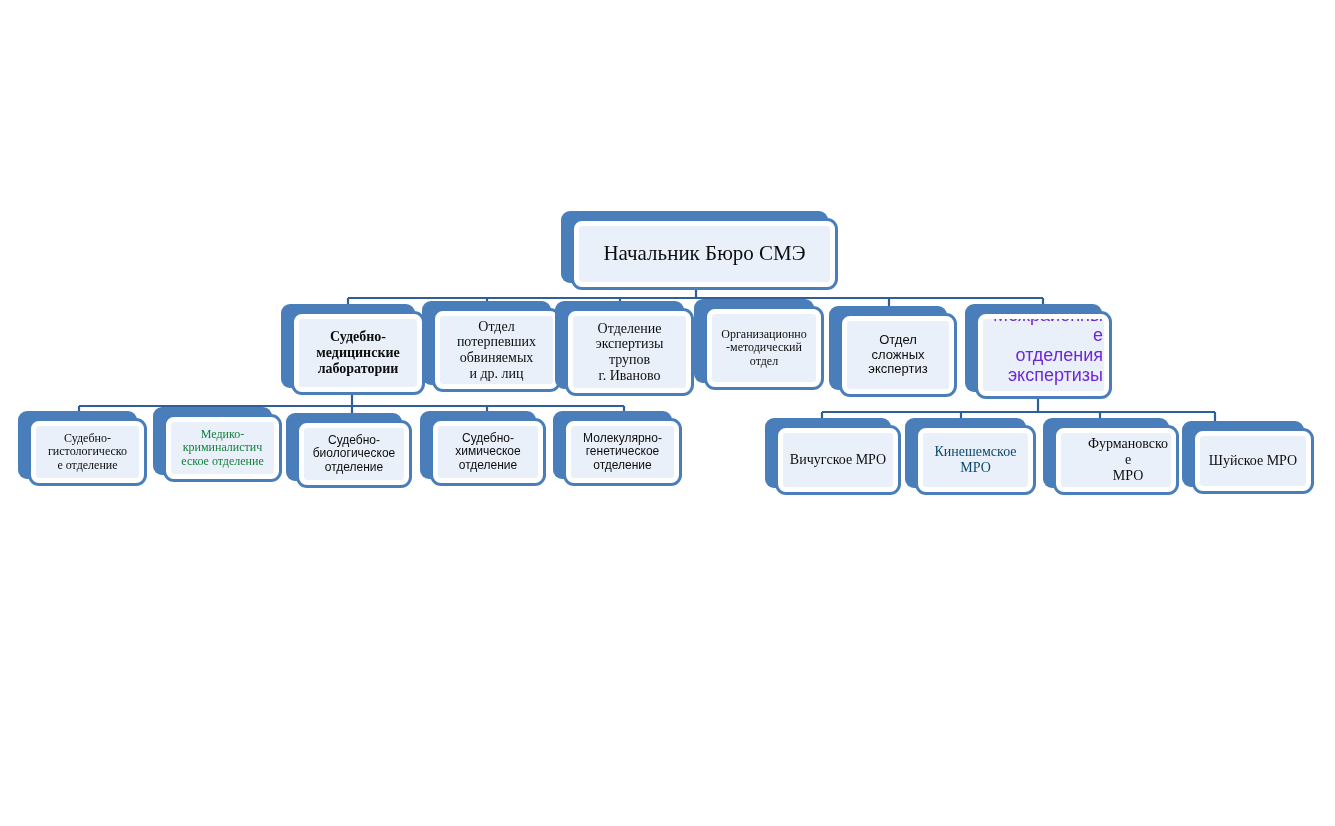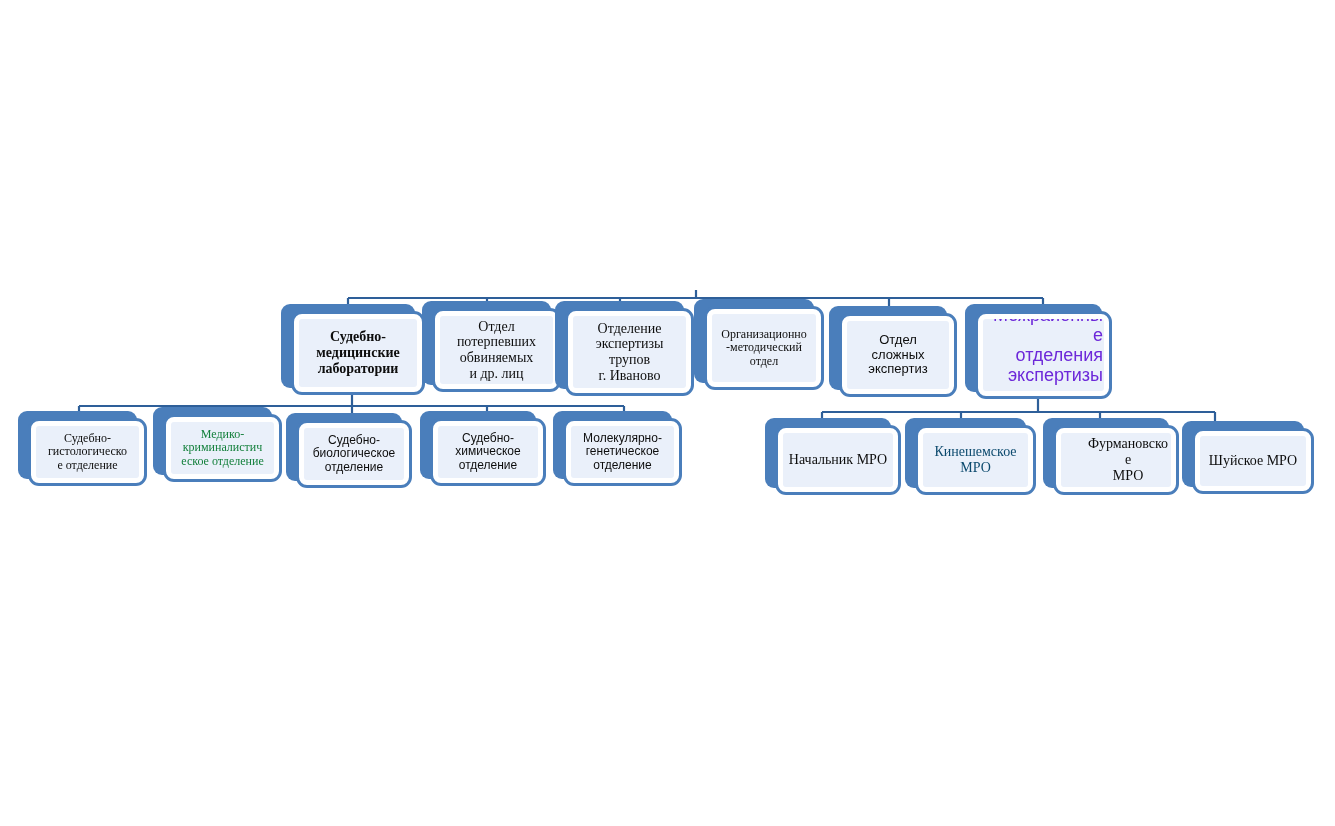--- a/index.html
+++ b/index.html
@@ -95,20 +95,28 @@
       <line x1="352" y1="406" x2="352" y2="420" stroke="#2e5f99" stroke-width="2.2"></line>
       <line x1="487" y1="406" x2="487" y2="420" stroke="#2e5f99" stroke-width="2.2"></line>
       <line x1="624" y1="406" x2="624" y2="420" stroke="#2e5f99" stroke-width="2.2"></line>
       <line x1="1038" y1="399" x2="1038" y2="412" stroke="#2e5f99" stroke-width="2.2"></line>
       <line x1="822" y1="412" x2="1215" y2="412" stroke="#2e5f99" stroke-width="2.2"></line>
       <line x1="822" y1="412" x2="822" y2="427" stroke="#2e5f99" stroke-width="2.2"></line>
       <line x1="961" y1="412" x2="961" y2="427" stroke="#2e5f99" stroke-width="2.2"></line>
       <line x1="1100" y1="412" x2="1100" y2="427" stroke="#2e5f99" stroke-width="2.2"></line>
       <line x1="1215" y1="412" x2="1215" y2="427" stroke="#2e5f99" stroke-width="2.2"></line>
     </svg>
+<div class="node f-serif" style="left: 561px; top: 211px; width: 277px; height: 79px;">
+      <div class="plate" style="width: 267px; height: 72px; background: rgb(74, 126, 187);"></div>
+      <div class="card" style="left: 10px; top: 7px; width: 267px; height: 72px; border-color: rgb(74, 126, 187); background: rgb(255, 255, 255);">
+        <div class="inner" style="background: rgb(234, 240, 250);">
+          <span class="label" style="font-size: 21px; color: rgb(13, 13, 13);">Начальник Бюро СМЭ</span>
+        </div>
+      </div>
+    </div>
     <div class="node f-serif bold" style="left: 281px; top: 304px; width: 144px; height: 91px;">
       <div class="plate" style="width: 134px; height: 84px; background: rgb(74, 126, 187);"></div>
       <div class="card" style="left: 10px; top: 7px; width: 134px; height: 84px; border-color: rgb(74, 126, 187); background: rgb(255, 255, 255);">
         <div class="inner" style="background: rgb(234, 240, 250);">
           <span class="label" style="font-size: 14px; color: rgb(13, 13, 13);">Судебно-
 медицинские
 лаборатории</span>
         </div>
       </div>
     </div>
@@ -212,21 +220,21 @@
           <span class="label" style="font-size: 12px; color: rgb(13, 13, 13);">Молекулярно-
 генетическое
 отделение</span>
         </div>
       </div>
     </div>
     <div class="node f-serif" style="left: 765px; top: 418px; width: 136px; height: 77px;">
       <div class="plate" style="width: 126px; height: 70px; background: rgb(74, 126, 187);"></div>
       <div class="card" style="left: 10px; top: 7px; width: 126px; height: 70px; border-color: rgb(74, 126, 187); background: rgb(255, 255, 255);">
         <div class="inner" style="background: rgb(234, 240, 250);">
-          <span class="label" style="font-size: 14px; color: rgb(13, 13, 13);">Начальник МРО</span>
+          <span class="label" style="font-size: 14px; color: rgb(13, 13, 13);">Вичугское МРО</span>
         </div>
       </div>
     </div>
     <div class="node f-serif" style="left: 905px; top: 418px; width: 131px; height: 77px;">
       <div class="plate" style="width: 121px; height: 70px; background: rgb(74, 126, 187);"></div>
       <div class="card" style="left: 10px; top: 7px; width: 121px; height: 70px; border-color: rgb(74, 126, 187); background: rgb(255, 255, 255);">
         <div class="inner" style="background: rgb(234, 240, 250);">
           <span class="label" style="font-size: 14px; color: #0c4a6e;">Кинешемское
 МРО</span>
         </div>

